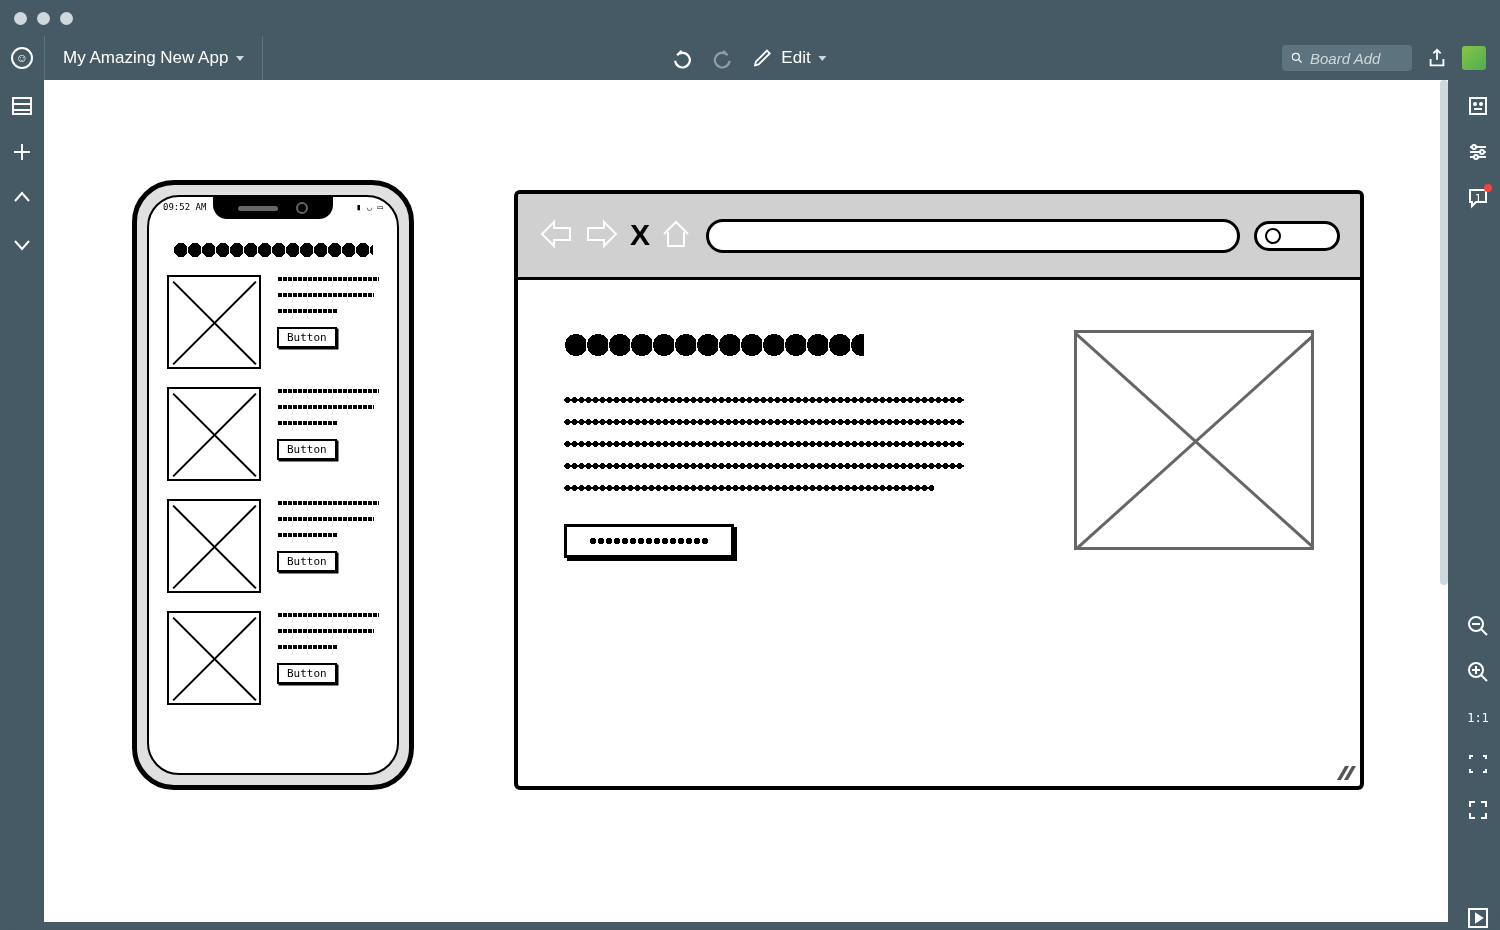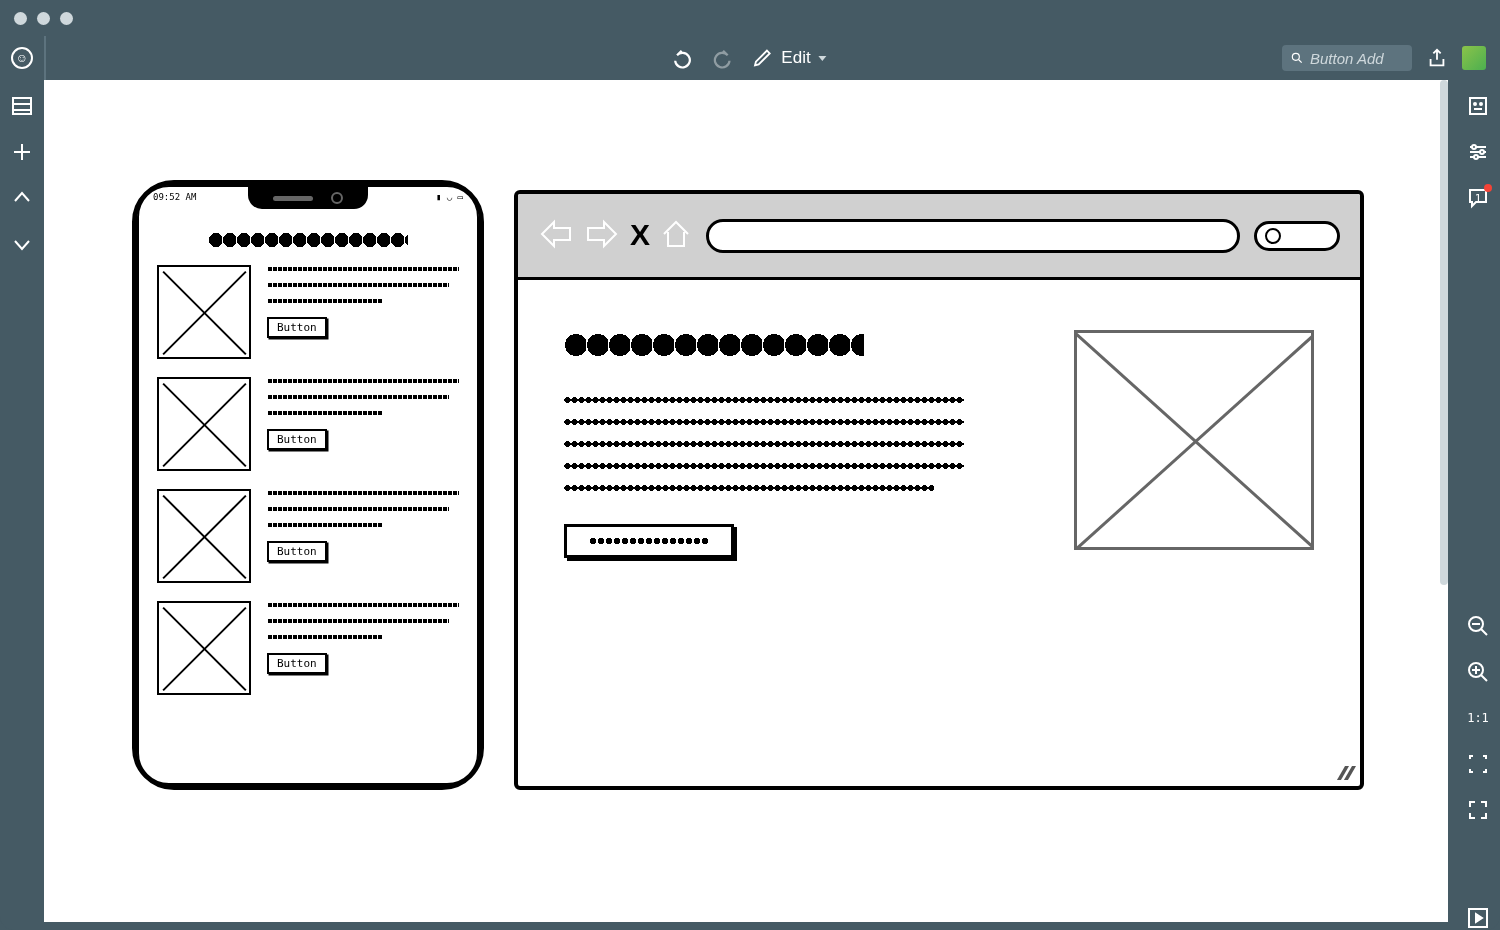--- a/index.html
+++ b/index.html
@@ -30,21 +30,21 @@
   .side-ico { width:24px;height:24px;cursor:pointer; display:flex;align-items:center;justify-content:center;}
   .side-ico svg { display:block; }
   .rightbar { position:relative; }
   .rightbar .spacer { flex:1; }
   .badge-dot { position:absolute; width:8px;height:8px;background:#f44336;border-radius:50%; }
   .canvas-wrap { flex:1; background:#455a64; padding:0 8px 8px 0; position:relative; }
   .canvas { background:#fff; width:100%; height:100%; position:relative; overflow:hidden; }
   .vscroll { position:absolute; right:0; top:0; width:8px; height:60%; background:#cfd8dc; border-radius:4px; }
 
   
-  .phone { position:absolute; left:88px; top:100px; width:352px; height:610px; border:5px solid #000; border-radius:42px; background:#e0e0e0; }
+  .phone { position:absolute; left:88px; top:100px; width:282px; height:610px; border:5px solid #000; border-radius:42px; background:#e0e0e0; padding:10px; }
   .phone-inner { width:100%; height:100%; border:2px solid #000; border-radius:32px; background:#fff; position:relative; overflow:hidden; }
   .notch { position:absolute; top:0; left:50%; transform:translateX(-50%); width:120px; height:22px; background:#000; border-radius:0 0 14px 14px; display:flex;align-items:center;justify-content:center;gap:18px;}
   .notch::before{content:"";width:40px;height:5px;background:#666;border-radius:3px;}
   .notch::after{content:"";width:8px;height:8px;border:2px solid #666;border-radius:50%;}
   .status { position:absolute; top:5px; left:14px; right:14px; display:flex; justify-content:space-between; font-size:9px; font-family:monospace; }
   .ph-content { padding:38px 18px 10px; }
   .scribble-lg { height:18px; background-image:radial-gradient(circle at 8px 9px,#000 7px,transparent 7px);background-size:14px 18px;background-repeat:repeat-x; }
   .scribble-sm { height:8px; background-image:radial-gradient(circle at 3px 4px,#000 2.5px,transparent 2.5px);background-size:5px 8px;background-repeat:repeat-x; }
   .ph-title{width:200px;margin:6px auto 16px;}
   .ph-row { display:flex; gap:16px; margin-bottom:18px; }
@@ -89,20 +89,24 @@
   <div class="tl-dot"></div>
   <div class="tl-dot"></div>
   <div class="tl-dot"></div>
 </div>
 
 <div class="topbar">
   <div class="logo">
     <div class="logo-circle">☺</div>
   </div>
   <div class="sep"></div>
+  <div class="dd">
+    <span>My Amazing New App</span>
+    <span class="caret"></span>
+  </div>
   <div class="sep"></div>
 
   <div class="center-tools">
     <div class="tool-ico">
       <svg viewBox="0 0 24 24">
           <path d="M9 4 L4 9 M4 9 a8 8 0 1 1 -2 6" stroke-width="2.4"></path>
         </svg>
     </div>
     <div class="tool-ico" style="opacity:.4">
       <svg viewBox="0 0 24 24">
@@ -117,21 +121,21 @@
       <span class="caret"></span>
     </div>
   </div>
 
   <div class="right-tools">
     <div class="quickadd">
       <svg width="14" height="14" viewBox="0 0 24 24">
           <circle cx="10" cy="10" r="6"></circle>
           <path d="M15 15 L20 20"></path>
         </svg>
-      <span>Button Add</span>
+      <span>Board Add</span>
     </div>
     <div class="tool-ico">
       <svg viewBox="0 0 24 24">
           <path d="M12 3 L12 14 M8 7 L12 3 L16 7 M5 13 v7 h14 v-7"></path>
         </svg>
     </div>
     <div class="avatar"></div>
   </div>
 </div>
 

